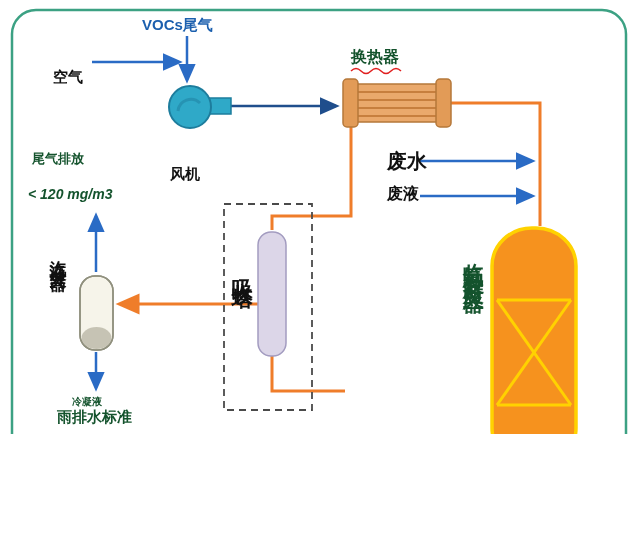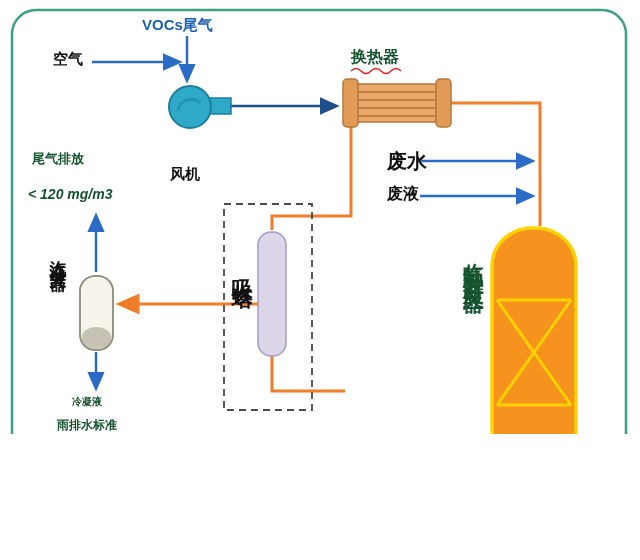--- a/index.html
+++ b/index.html
@@ -92,35 +92,35 @@
       <rect x="492" y="228" width="84" height="238" rx="40" ry="38" fill="#f6921e" stroke="#ffd200" stroke-width="3.5"></rect>
       <line x1="497" y1="300" x2="571" y2="300" stroke="#ffd200" stroke-width="3"></line>
       <line x1="497" y1="405" x2="571" y2="405" stroke="#ffd200" stroke-width="3"></line>
       <line x1="497" y1="300" x2="571" y2="405" stroke="#ffd200" stroke-width="3"></line>
       <line x1="571" y1="300" x2="497" y2="405" stroke="#ffd200" stroke-width="3"></line>
     </g>
   </svg>
 
   <div class="lbl blue" style="left:142px;top:16px;font-size:15px;">VOCs尾气</div>
 
-  <div class="lbl" style="left:53px;top:50px;font-size:15px;text-align:center;">空气</div>
+  <div class="lbl" style="left:53px;top:68px;font-size:15px;text-align:center;">空气</div>
 
   <div class="lbl" style="left:170px;top:138px;font-size:15px;margin-top:27px;">风机</div>
 
   <div class="lbl green" style="left:351px;top:48px;font-size:16px;">换热器</div>
 
   <div class="lbl" style="left:387px;top:150px;font-size:20px;">废水</div>
 
   <div class="lbl" style="left:387px;top:185px;font-size:16px;">废液</div>
 
   <div class="lbl green" style="left:32px;top:152px;font-size:13px;">尾气排放</div>
   <div class="lbl green" style="left:28px;top:186px;font-size:14px;font-style:italic;">&lt; 120 mg/m3</div>
 
   <div class="lbl vtext" style="left:48px;top:246px;font-size:17px;">汽液分离器</div>
 
   <div class="lbl green" style="left:72px;top:396px;font-size:10px;">冷凝液</div>
-  <div class="lbl green" style="left:57px;top:419px;font-size:12px;">雨排水标准</div>
+  <div class="lbl green" style="left:57px;top:408px;font-size:15px;">雨排水标准</div>
 
   <div class="lbl vtext" style="left:230px;top:263px;font-size:21px;">吸收塔</div>
 
   <div class="lbl vtext green" style="left:461px;top:246px;font-size:21px;letter-spacing:5px;">临氧裂解反应器</div>
 
 </div>
 
 </body></html>

